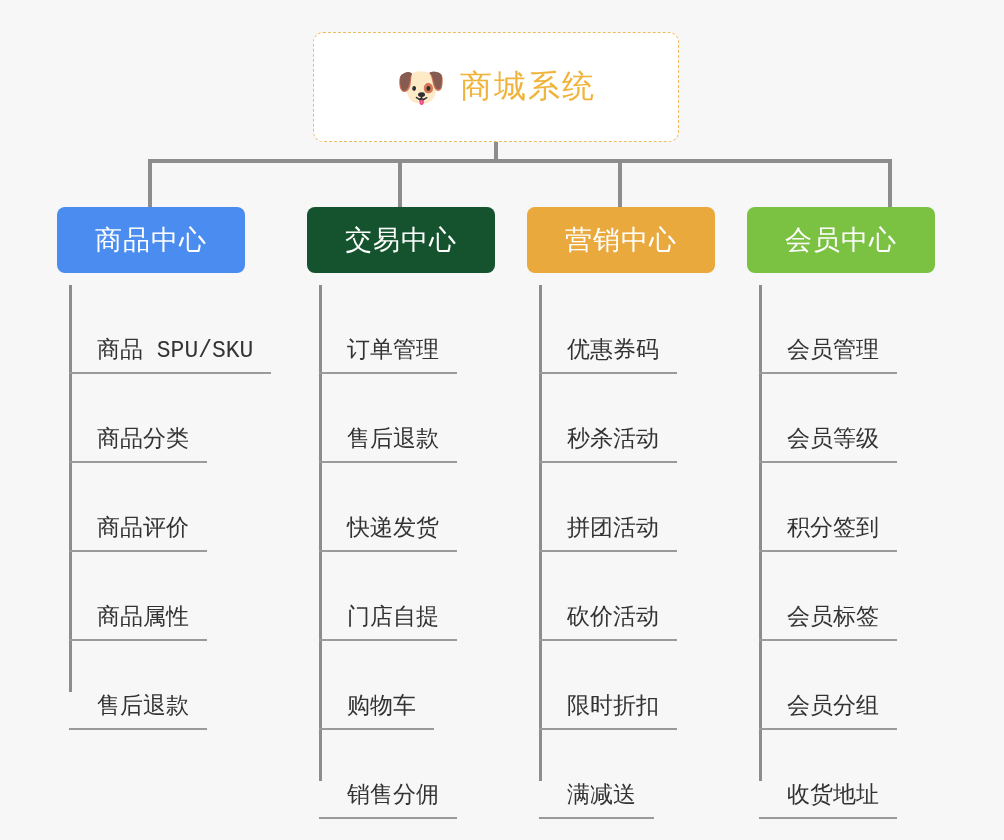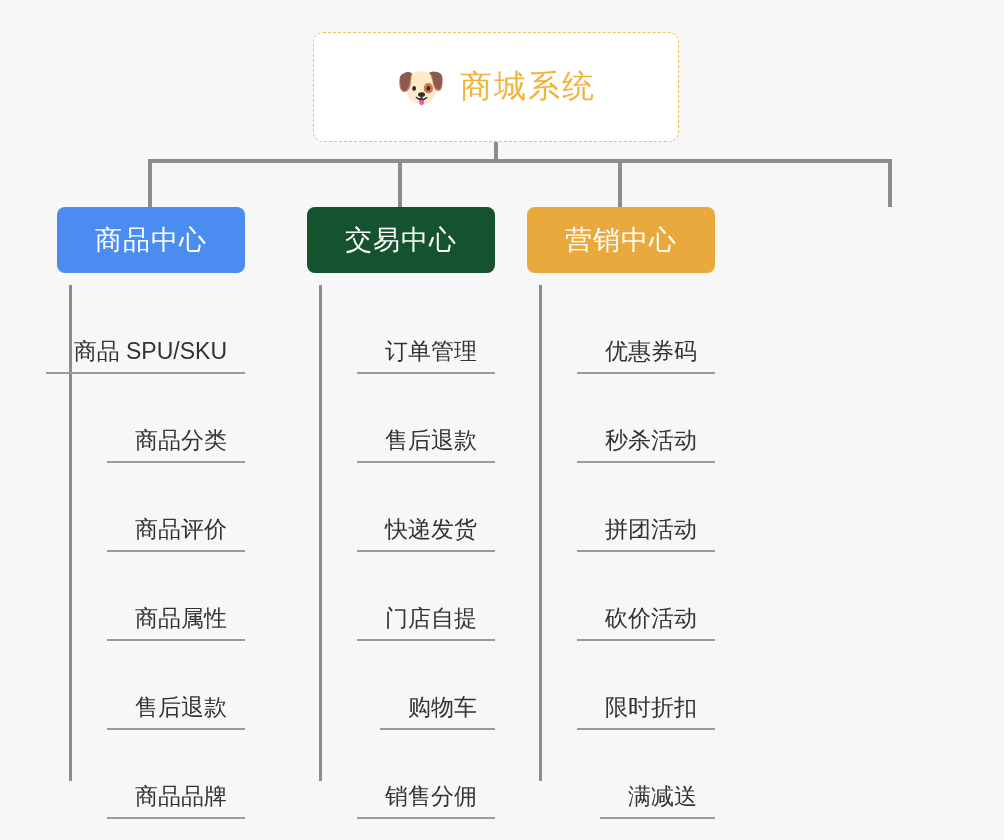--- a/index.html
+++ b/index.html
@@ -75,20 +75,21 @@
     top: 159px;
     width: 4px;
     height: 48px;
     background: #8d8d8d;
   }
 
   
   .branch {
     position: absolute;
     top: 207px;
+    font-family: Liberation Mono, monospace;
   }
   .branch-head {
     box-sizing: border-box;
     height: 66px;
     border-radius: 8px;
     display: flex;
     align-items: center;
     justify-content: center;
     color: #ffffff;
     font-size: 27px;
@@ -111,21 +112,20 @@
     width: 3px;
     background: #8d8d8d;
   }
   .leaf {
     position: relative;
     height: 89px;
     display: flex;
     align-items: flex-end;
     padding-left: 12px;
     box-sizing: border-box;
-    justify-content: flex-end;
   }
   .leaf-inner {
     border-bottom: 2px solid #9a9a9a;
     padding: 0 18px 8px 28px;
     font-size: 23px;
     color: #333333;
     white-space: nowrap;
     line-height: 1.15;
   }
 
@@ -170,23 +170,20 @@
         </div>
       <div class="leaf">
           <span class="leaf-inner">商品评价</span>
         </div>
       <div class="leaf">
           <span class="leaf-inner">商品属性</span>
         </div>
       <div class="leaf">
           <span class="leaf-inner">售后退款</span>
         </div>
-      <div class="leaf">
-          <span class="leaf-inner">商品品牌</span>
-        </div>
     </div>
   </div>
 
   <div class="branch" id="branch-1">
     <div class="branch-head" style="background: #14532d;">交易中心</div>
     <div class="leaves">
       <div class="leaf">
           <span class="leaf-inner">订单管理</span>
         </div>
       <div class="leaf">
@@ -224,14 +221,37 @@
         </div>
       <div class="leaf">
           <span class="leaf-inner">限时折扣</span>
         </div>
       <div class="leaf">
           <span class="leaf-inner">满减送</span>
         </div>
     </div>
   </div>
 
+  <div class="branch" id="branch-3">
+    <div class="branch-head" style="background: rgb(123, 194, 67);">会员中心</div>
+    <div class="leaves">
+      <div class="leaf">
+          <span class="leaf-inner">会员管理</span>
+        </div>
+      <div class="leaf">
+          <span class="leaf-inner">会员等级</span>
+        </div>
+      <div class="leaf">
+          <span class="leaf-inner">积分签到</span>
+        </div>
+      <div class="leaf">
+          <span class="leaf-inner">会员标签</span>
+        </div>
+      <div class="leaf">
+          <span class="leaf-inner">会员分组</span>
+        </div>
+      <div class="leaf">
+          <span class="leaf-inner">收货地址</span>
+        </div>
+    </div>
+  </div>
 
 </div>
 
 </body></html>

